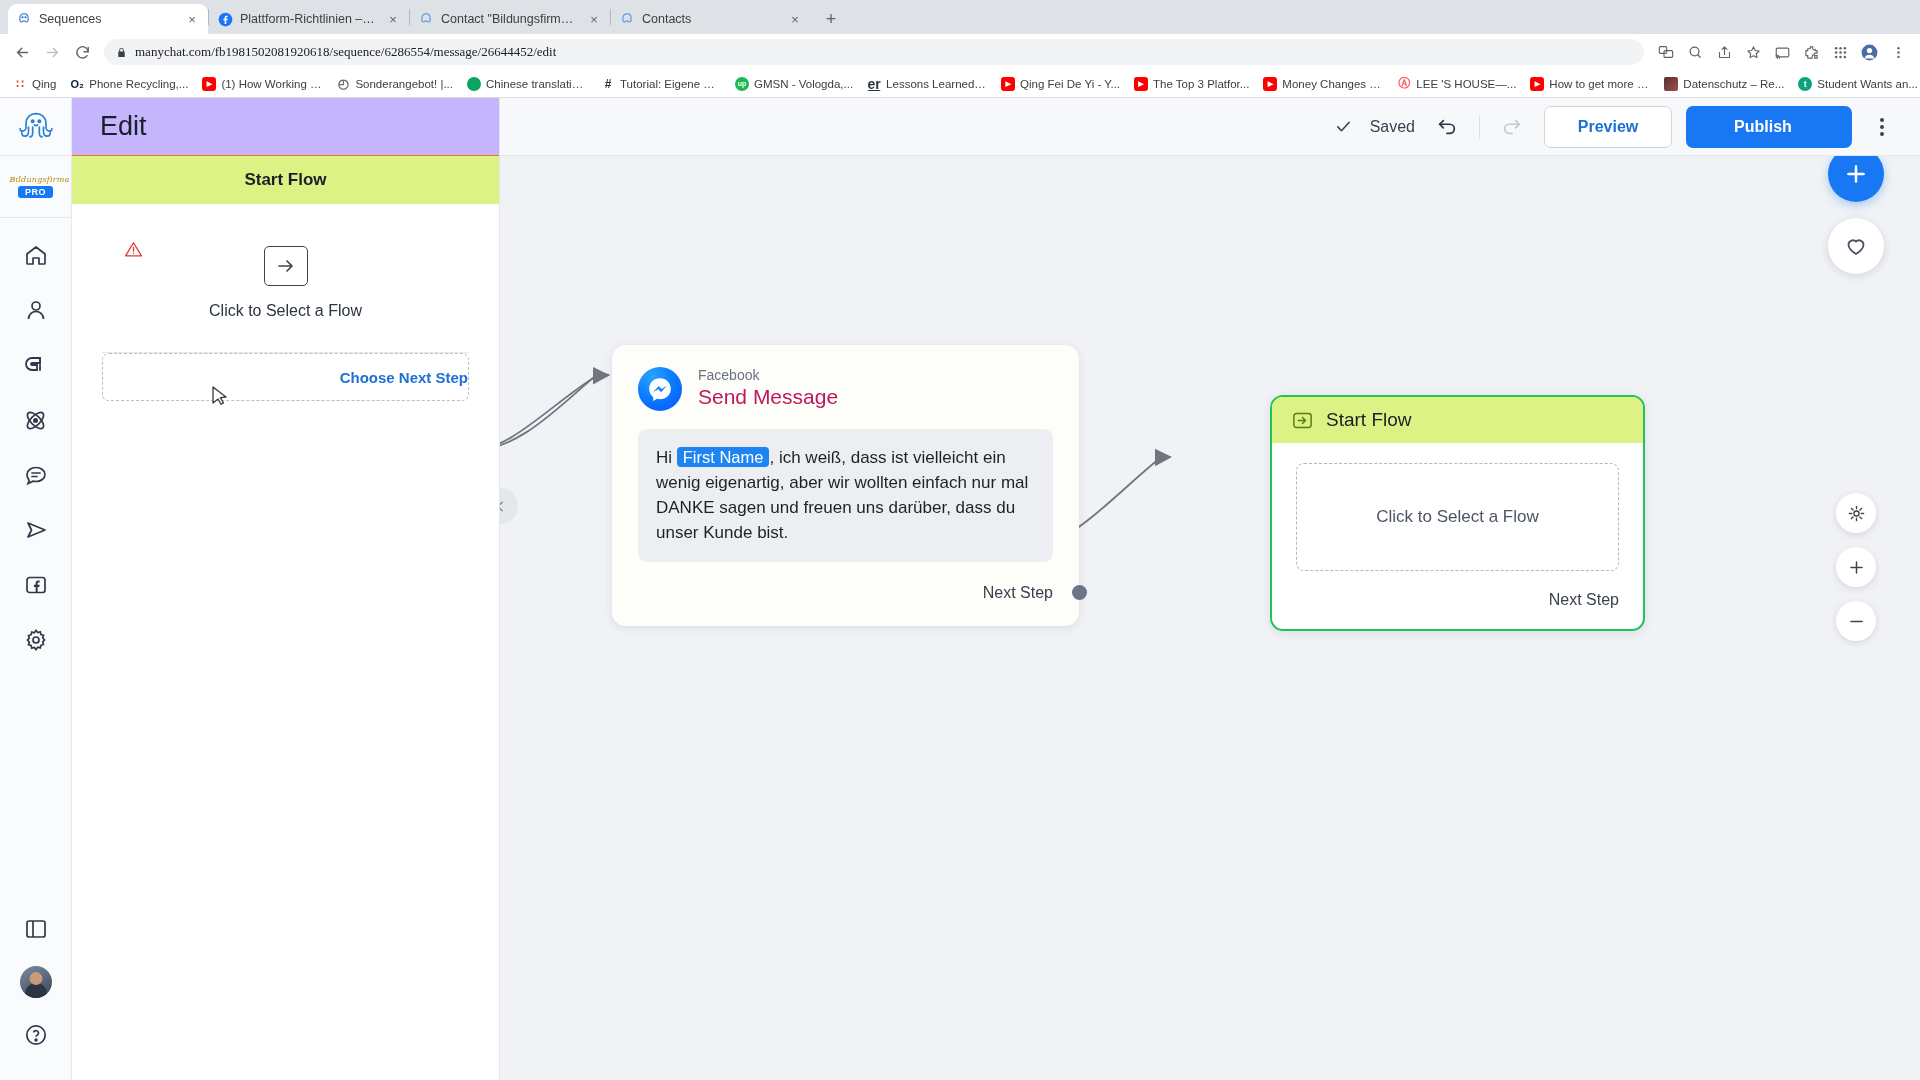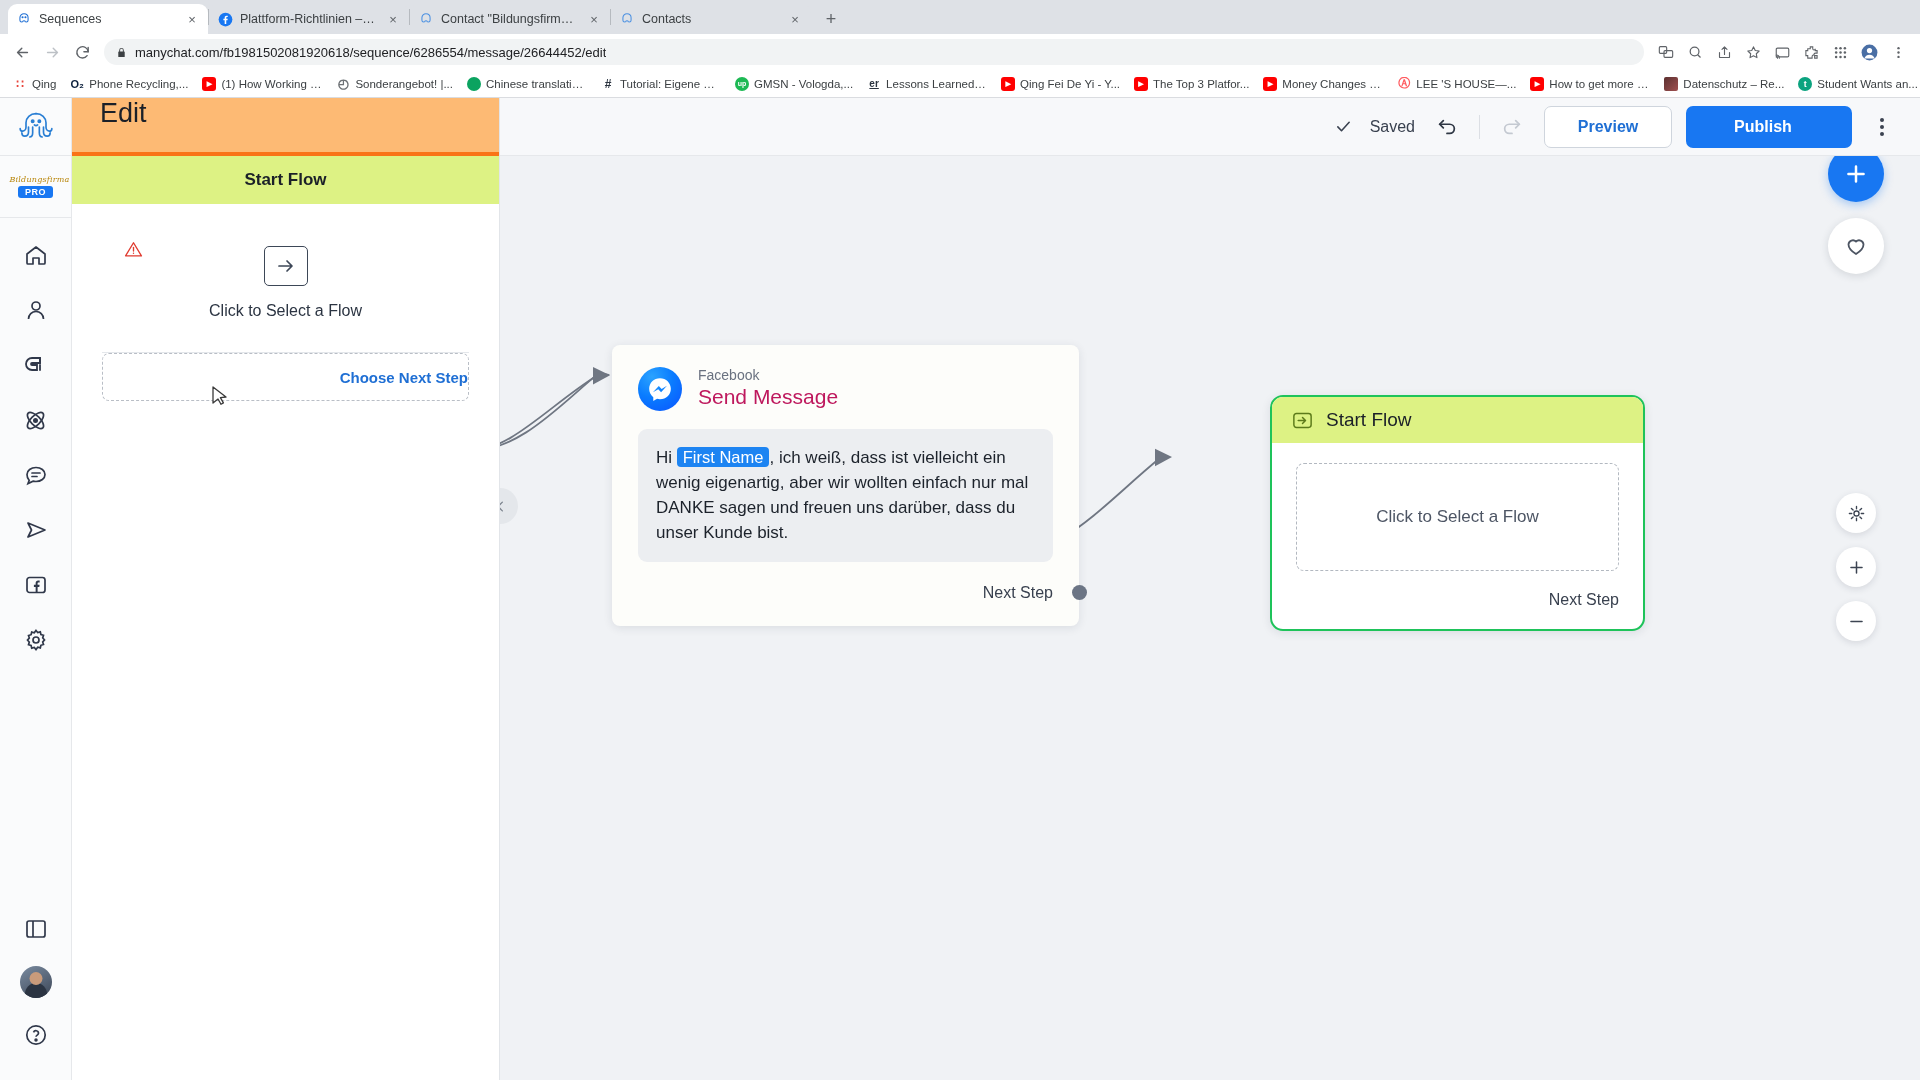--- a/index.html
+++ b/index.html
@@ -59,20 +59,21 @@
     font-size: 18px; color: #5f6368; margin-left: 6px; margin-bottom: 1px;
   }
 
   .toolbar {
     background: #ffffff;
     height: 36px;
     display: flex;
     align-items: center;
     padding: 0 8px;
     gap: 2px;
+    font-family: Liberation Serif, serif;
   }
   .tb-icon {
     width: 28px; height: 28px;
     display: flex; align-items: center; justify-content: center;
     color: #5f6368;
     border-radius: 50%;
     flex: 0 0 auto;
   }
   .tb-icon.disabled { color: #bdc1c6; }
   .omnibox {
@@ -188,24 +189,24 @@
 
   
   .sidebar {
     width: 428px; flex: 0 0 428px;
     background: #ffffff;
     border-right: 1px solid #e2e5e9;
     display: flex; flex-direction: column;
   }
   .sb-header {
     height: 58px;
-    display: flex; align-items: flex-start;
+    display: flex; align-items: center;
     padding: 0 28px;
-    border-bottom: 4px solid #f97316;
-    background: #fdba74;
+    border-bottom: 1px solid #f97316;
+    background: #c4b5fd;
   }
   .sb-title { font-size: 27px; color: #1b2028; font-weight: normal; }
   .sb-flowbar {
     background: #ddf284;
     height: 48px;
     display: flex; align-items: center; justify-content: center;
     font-size: 17px; color: #1b2028; font-weight: bold;
   }
   .sb-body { padding: 28px 30px 0 30px; position: relative; }
   .sb-warn { position: absolute; left: 52px; top: 36px; }
@@ -293,21 +294,21 @@
     color: #7b828d;
     z-index: 11;
   }
 
   
   .node-msg {
     position: absolute;
     left: 112px; top: 247px;
     width: 467px;
     background: #fdfdfa;
-    border-radius: 8px;
+    border-radius: 14px;
     box-shadow: 0 2px 10px rgba(30,40,60,.10);
     padding: 22px 26px 24px;
   }
   .node-head { display: flex; align-items: center; gap: 16px; }
   .fb-circle {
     width: 44px; height: 44px; border-radius: 50%;
     background: radial-gradient(circle at 32% 22%, #2aa3ff 0%, #0a7cff 45%, #0a53ff 100%);
     display: flex; align-items: center; justify-content: center;
     flex: 0 0 44px;
   }
@@ -561,21 +562,21 @@
     </div>
     <div class="bm">
       <span class="bm-ico" style="background: transparent; color: rgb(43, 52, 64); font-size: 12px;">#</span>
       <span class="bm-label">Tutorial: Eigene Fa...</span>
     </div>
     <div class="bm">
       <span class="bm-ico" style="background: rgb(29, 185, 84); border-radius: 50%; font-size: 7px;">up</span>
       <span class="bm-label">GMSN - Vologda,...</span>
     </div>
     <div class="bm">
-      <span class="bm-ico" style="background: transparent; color: rgb(43, 52, 64); font-size: 10px; text-decoration: underline;">er</span>
+      <span class="bm-ico" style="background: transparent; color: rgb(43, 52, 64); font-size: 14px; text-decoration: underline;">er</span>
       <span class="bm-label">Lessons Learned f...</span>
     </div>
     <div class="bm">
       <span class="bm-ico" style="background: rgb(255, 0, 0); font-size: 7px; border-radius: 3px;">▶</span>
       <span class="bm-label">Qing Fei De Yi - Y...</span>
     </div>
     <div class="bm">
       <span class="bm-ico" style="background: rgb(255, 0, 0); font-size: 7px; border-radius: 3px;">▶</span>
       <span class="bm-label">The Top 3 Platfor...</span>
     </div>

